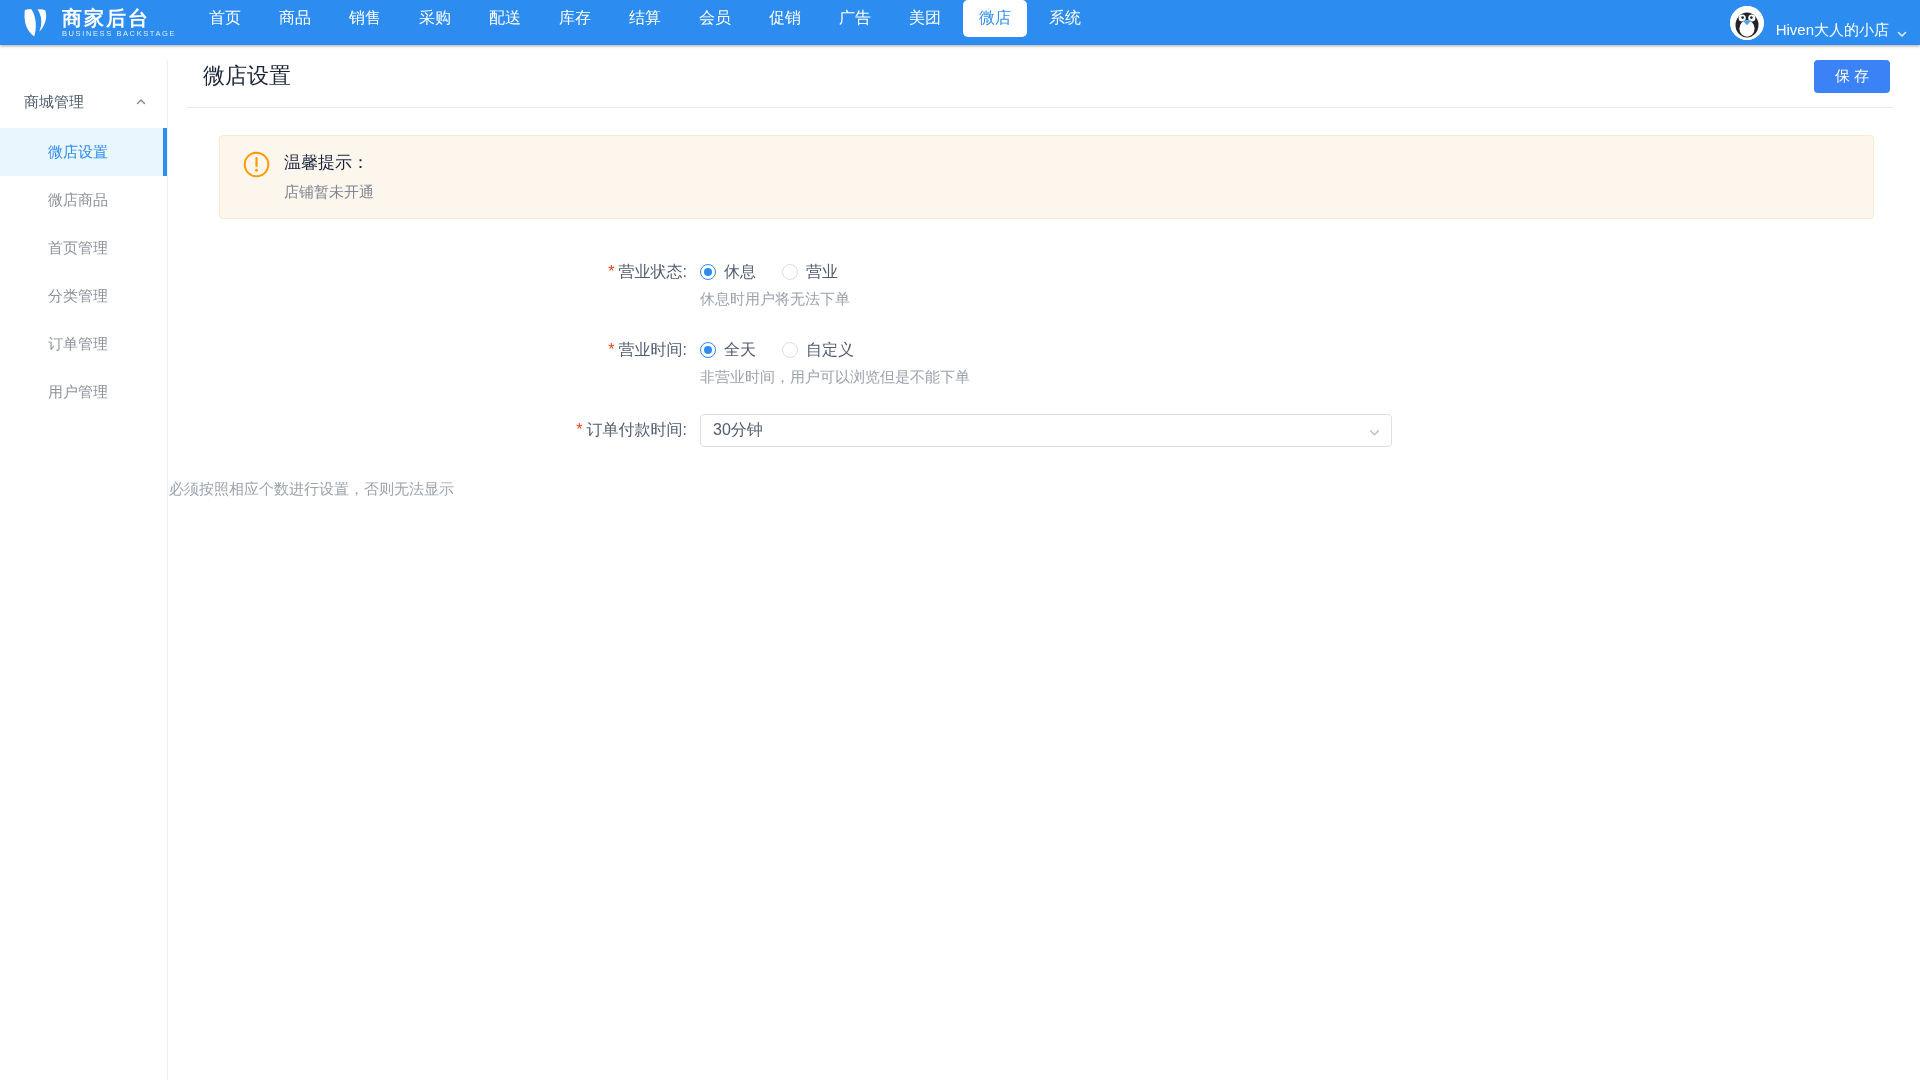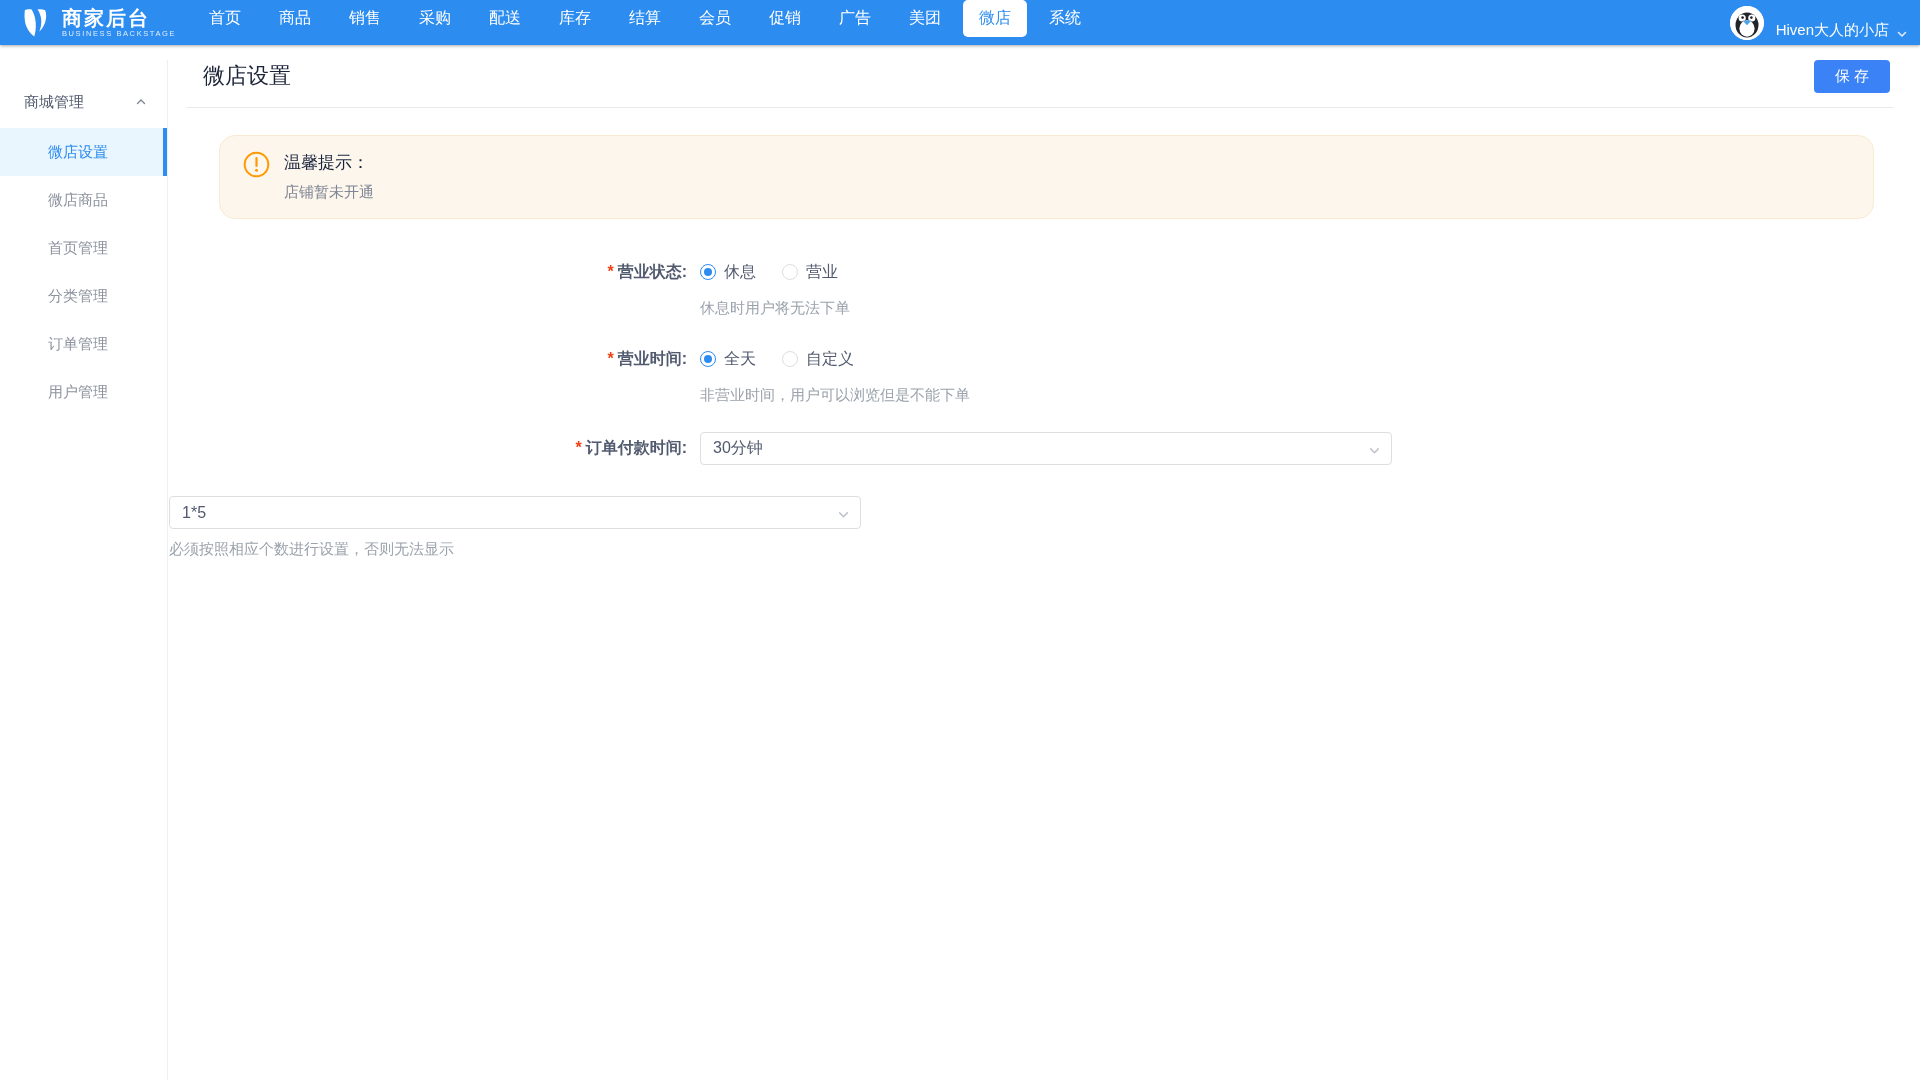--- a/index.html
+++ b/index.html
@@ -36,44 +36,44 @@
   .content { position:absolute; top:45px; left:169px; right:0; bottom:0; background:#fff; overflow:hidden; }
   .content-header { height:63px; display:flex; align-items:center; margin:0 26px 0 17px;
     padding:0 4px 0 17px; border-bottom:1px solid #e8eaec; }
   .page-title { font-size:22px; color:#1c2438; }
   .save-btn { margin-left:auto; height:33px; padding:0 17px 0 21px; background:#3b82f6; color:#fff;
     border:none; border-radius:4px; font-size:15px; letter-spacing:4px; cursor:pointer;
     font-family:"Liberation Sans", sans-serif; }
 
   
   .alert { position:relative; margin:27px 46px 0 50px; background:#fdf6ec; border:1px solid #f8ebd2;
-    border-radius:16px; padding:15px 16px 16px 64px; }
+    border-radius:4px; padding:15px 16px 16px 64px; }
   .alert-icon { position:absolute; left:23px; top:15px; width:27px; height:27px; }
   .alert-title { font-size:17px; color:#17233d; margin-bottom:9px; }
   .alert-desc { font-size:15px; color:#808695; }
 
   
   .form { margin-top:37px; }
   .form-row { display:flex; align-items:flex-start; }
   .form-row.mb-a { margin-bottom:24px; }
   .form-row.mb-b { margin-bottom:26px; }
   .form-row.mb-c { margin-bottom:31px; }
   .form-label { width:531px; text-align:right; padding-right:13px; font-size:16px; color:#515a6e;
-    line-height:32px; white-space:nowrap;font-weight:bold; }
+    line-height:32px; white-space:nowrap; }
   .req { color:#ed4014; margin-right:4px; }
   .form-control { flex:1; }
   .radio-group { display:flex; align-items:center; height:32px; }
   .radio-option { display:flex; align-items:center; margin-right:26px; cursor:pointer;
     font-size:16px; color:#515a6e;text-align:center; }
   .radio-circle { width:16px; height:16px; border-radius:50%; border:1px solid #dcdee2; background:#fff;
     margin-right:8px; position:relative; }
   .radio-option.checked .radio-circle { border-color:#2d8cf0; }
   .radio-option.checked .radio-circle::after { content:""; position:absolute; left:3px; top:3px;
     width:8px; height:8px; border-radius:50%; background:#2d8cf0; }
-  .hint { margin-top:9px; font-size:15px; color:#9aa2ab; line-height:22px; }
+  .hint { font-size:15px; color:#9aa2ab; line-height:22px; }
   .select-box { width:692px; height:33px; border:1px solid #dcdee2; border-radius:4px; background:#fff;
     display:flex; align-items:center; padding:0 30px 0 12px; font-size:16px; color:#515a6e;
     position:relative; cursor:pointer; }
   .select-caret { position:absolute; right:10px; top:10px; color:#bfc3cc; }
   .side-caret { color:#808695; }
 </style>
 </head>
 <body>
 
 <div class="navbar">
@@ -238,26 +238,18 @@
             <svg width="13" height="13" viewBox="0 0 12 12">
                 <polyline points="2.5,4.5 6,8 9.5,4.5" fill="none" stroke="#bfc3cc" stroke-width="1.4" stroke-linecap="round" stroke-linejoin="round"></polyline>
               </svg>
           </span>
         </div>
       </div>
     </div>
 
     <div class="form-row">
       <div class="form-control">
-        <div class="select-box">
-          <span>1*5</span>
-          <span class="select-caret">
-            <svg width="13" height="13" viewBox="0 0 12 12">
-                <polyline points="2.5,4.5 6,8 9.5,4.5" fill="none" stroke="#bfc3cc" stroke-width="1.4" stroke-linecap="round" stroke-linejoin="round"></polyline>
-              </svg>
-          </span>
-        </div>
         <div class="hint">必须按照相应个数进行设置，否则无法显示</div>
       </div>
     </div>
 
   </div>
 </div>
 
 </body></html>

